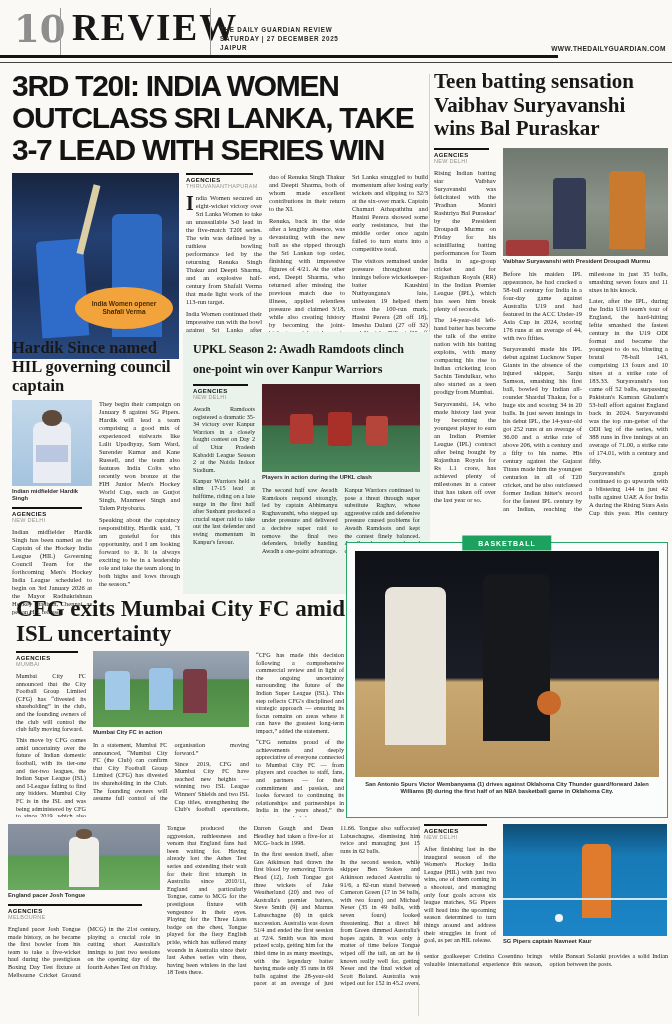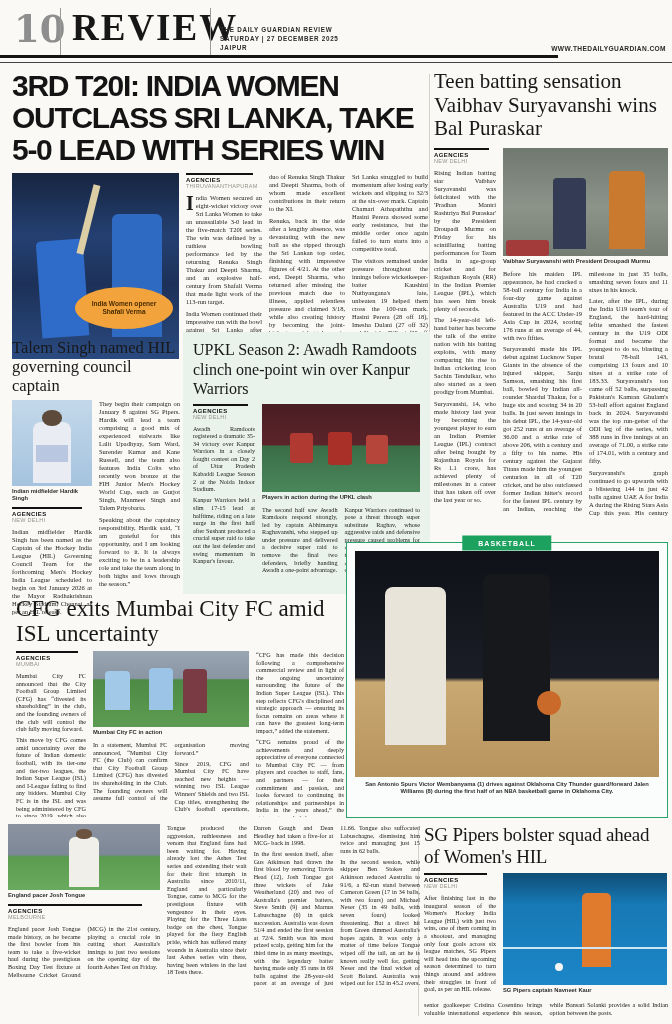--- a/index.html
+++ b/index.html
@@ -17,24 +17,24 @@
   .mh-meta{position:absolute;left:220px;top:25px;font-family:"Liberation Sans",sans-serif;
            font-weight:bold;font-size:6.3px;line-height:9px;letter-spacing:.7px;color:#2a2a2a}
   .website{position:absolute;right:6px;top:45px;font-family:"Liberation Sans",sans-serif;
            font-weight:bold;font-size:6.6px;letter-spacing:.4px;color:#2a2a2a}
   .rule-thick{position:absolute;left:0;top:55px;width:558px;height:3px;background:#151515}
   .rule-thin{position:absolute;left:0;top:62px;width:672px;height:1px;background:#444}
   .vrule{position:absolute;width:1px;background:#d3d0c8}
   
   .lead-head{font-family:"Liberation Sans",sans-serif;font-weight:bold;font-size:30px;
              line-height:32px;letter-spacing:-1.3px;color:#141414;margin-bottom:7px}
-  .serif-head{font-family:"Liberation Serif",serif;font-weight:400;color:#181818}
+  .serif-head{font-family:"Liberation Serif",serif;font-weight:700;color:#181818}
   .h-xl{font-size:21px;line-height:23.5px;margin-bottom:7px}
   .h-lg{font-size:23px;line-height:25px;margin-bottom:5px}
-  .h-md{font-size:16px;line-height:19.5px;margin-bottom:5px}
+  .h-md{font-size:12px;line-height:19.5px;margin-bottom:5px}
   .h-sm{font-size:16.5px;line-height:19px;margin-bottom:5px}
   .h-one{font-size:19px;line-height:22px;margin-bottom:6px;letter-spacing:-.2px}
   .kicker{font-family:"Liberation Sans",sans-serif;font-weight:bold;font-size:6px;
           letter-spacing:.4px;color:#111;border-top:2px solid #111;padding-top:2px;width:88%}
   .dateline{font-family:"Liberation Sans",sans-serif;font-size:5.5px;letter-spacing:.3px;
             color:#979289;margin-bottom:5px}
   p.body{font-size:6.5px;line-height:8px;text-align:justify;margin-bottom:3.5px;hyphens:auto}
   .small p.body{font-size:6.2px;line-height:7.6px}
   .dropcap::first-letter{float:left;font-weight:bold;font-size:20px;line-height:16px;
           padding:1px 2px 0 0}
@@ -109,21 +109,21 @@
   </div>
   <div class="website">WWW.THEDAILYGUARDIAN.COM</div>
 </header>
 <div class="rule-thick"></div>
 <div class="rule-thin"></div>
 
 <div class="vrule" style="left:429px;top:74px;height:452px"></div>
 <div class="vrule" style="left:418px;top:830px;height:186px"></div>
 
 <section class="abs" style="left:12px;top:70px;width:416px">
-  <h1 class="lead-head">3RD T20I: INDIA WOMEN OUTCLASS SRI LANKA, TAKE 5-0 LEAD WITH SERIES WIN</h1>
+  <h1 class="lead-head">3RD T20I: INDIA WOMEN OUTCLASS SRI LANKA, TAKE 3-7 LEAD WITH SERIES WIN</h1>
   <div class="row">
     <figure class="photo ph-main" style="width:167px;height:186px;flex:none">
       <i class="sh"></i>
       <i class="sh"></i>
       <i class="sh"></i>
       <div class="oval">India Women opener Shafali Verma</div>
     </figure>
     <div class="cols cols3 clip" style="width:242px;height:188px">
       <div class="kicker">AGENCIES</div>
       <div class="dateline">THIRUVANANTHAPURAM</div>
@@ -158,21 +158,21 @@
         <p class="body">Suryavanshi made his IPL debut against Lucknow Super Giants in the absence of the injured skipper, Sanju Samson, smashing his first ball, bowled by Indian all-rounder Shardul Thakur, for a huge six and scoring 34 in 20 balls. In just seven innings in his debut IPL, the 14-year-old got 252 runs at an average of 36.00 and a strike rate of above 206, with a century and a fifty to his name. His century against the Gujarat Titans made him the youngest centurion in all of T20 cricket, and he also outclassed former Indian hitter's record for the fastest IPL century by an Indian, reaching the milestone in just 35 balls, smashing seven fours and 11 sixes in his knock.</p>
         <p class="body">Later, after the IPL, during the India U19 team's tour of England, the hard-hitting leftie smashed the fastest century in the U19 ODI format and became the youngest to do so, blasting a brutal 78-ball 143, comprising 13 fours and 10 sixes at a strike rate of 183.33. Suryavanshi's ton came off 52 balls, surpassing Pakistan's Kamran Ghulam's 53-ball effort against England back in 2024. Suryavanshi was the top run-getter of the ODI leg of the series, with 388 runs in five innings at an average of 71.00, a strike rate of 174.01, with a century and fifty.</p>
         <p class="body">Suryavanshi's graph continued to go upwards with a blistering 144 in just 42 balls against UAE A for India A during the Rising Stars Asia Cup this year. His century came in 32 balls, much faster than his IPL ton. This turned out to be the joint-third-fastest century for India in T20s. He top-scored in India's semifinal run with 239 runs in four innings at an average of 59.75, at a strike rate of 243.87.</p>
 
       </div>
     </div>
   </div>
 </section>
 
 <section class="abs" style="left:12px;top:338px;width:168px">
-  <h2 class="serif-head h-sm">Talem Singh named HIL governing council captain</h2>
+  <h2 class="serif-head h-sm">Hardik Since named HIL governing council captain</h2>
   <div class="row">
     <div class="clip" style="width:80px;height:252px;flex:none">
       <figure class="photo ph-hardik" style="height:86px">
         <i class="sh"></i>
         <i class="sh"></i>
         <i class="sh"></i>
       </figure>
       <figcaption class="caption">Indian midfielder Hardik Singh</figcaption>
       <div class="kicker">AGENCIES</div>
       <div class="dateline">NEW DELHI</div>
@@ -265,21 +265,20 @@
     <div class="cols cols3 clip" style="width:253px;height:170px">
       <p class="body">Tongue produced the aggression, ruthlessness and venom that England fans had been waiting for. Having already lost the Ashes Test series and extending their wait for their first triumph in Australia since 2010/11, England and particularly Tongue, came to MCG for the prestigious fixture with vengeance in their eyes. Playing for the Three Lions badge on the chest, Tongue played for the fiery English pride, which has suffered many wounds in Australia since their last Ashes series win there, having been winless in the last 18 Tests there.</p>
       <p class="body">Darren Gough and Dean Headley had taken a five-for at MCG- back in 1998.</p>
       <p class="body">In the first session itself, after Gus Atkinson had drawn the first blood by removing Travis Head (12), Josh Tongue got three wickets of Jake Weatherland (20) and two of Australia's premier batters, Steve Smith (9) and Marnus Labuschagne (6) in quick succession. Australia was down 51/4 and ended the first session at 72/4. Smith was his most prized scalp, getting him for the third time in as many meetings, with the legendary batter having made only 35 runs in 69 balls against the 28-year-old pacer at an average of just 11.66. Tongue also suffocated Labuschagne, dismissing him twice and managing just 15 runs in 62 balls.</p>
       <p class="body">In the second session, while skipper Ben Stokes and Atkinson reduced Australia to 91/6, a 82-run stand between Cameron Green (17 in 34 balls, with two fours) and Michael Neser (35 in 49 balls, with seven fours) looked threatening. But a direct hit from Green dimmed Australia's hopes again. It was only a matter of time before Tongue wiped off the tail, an art he is known really well for, getting Neser and the final wicket of Scott Boland. Australia was wiped out for 152 in 45.2 overs. Usman Khawaja (29 in 52 balls, with two fours) was another notable contributor for Australia.</p>
     </div>
   </div>
 </section>
 
 <section class="abs small" style="left:424px;top:824px;width:244px">
-  <h2 class="serif-head h-one" style="font-size:19px;line-height:21.5px">SG Pipers bolster squad ahead of Women's HIL</h2>
   <div class="row">
     <div class="clip" style="width:72px;height:120px;flex:none">
       <div class="kicker">AGENCIES</div>
       <div class="dateline">NEW DELHI</div>
       <p class="body">After finishing last in the inaugural season of the Women's Hockey India League (HIL) with just two wins, one of them coming in a shootout, and managing only four goals across six league matches, SG Pipers will head into the upcoming season determined to turn things around and address their struggles in front of goal, as per an HIL release.</p>
 
     </div>
     <div style="width:164px">
       <figure class="photo ph-sg" style="height:112px">
         <i class="sh"></i>

